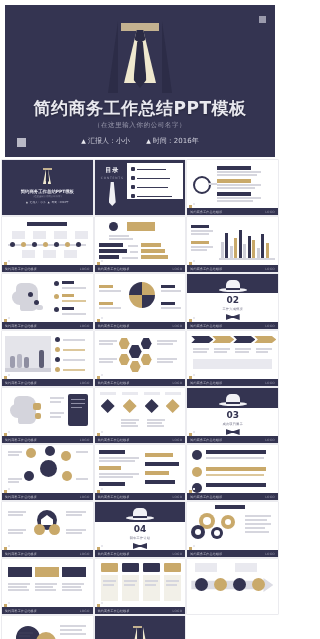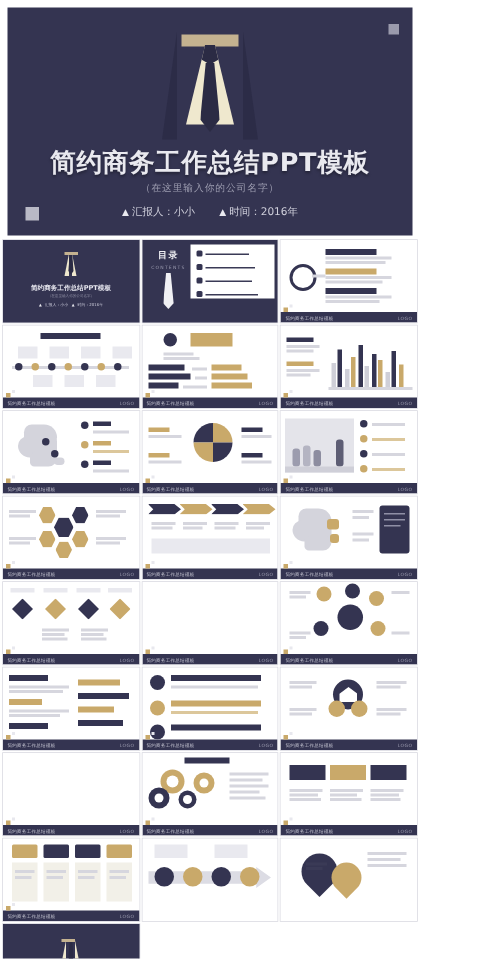--- a/index.html
+++ b/index.html
@@ -344,20 +344,41 @@
         <div class="ln" style="left:66px;top:33px;width:20px"></div>
       </div>
       <div class="bar">
         <span class="bar-tick"></span>
           <span class="bar-tick2"></span>
         <span class="bl">简约商务工作总结模板</span>
           <span class="br">LOGO</span>
       </div>
     </div>
 
+    <div class="slide">
+      <div class="s-body">
+        <div style="position:absolute;left:0;right:0;top:0;height:19px;background:#343451"></div>
+        <div style="position:absolute;left:0;right:0;top:4px">
+          <div class="hat">
+              <div class="brim"></div>
+              <div class="crown"></div>
+              <div class="band"></div>
+            </div>
+        </div>
+        <div class="num" style="position:absolute;left:0;right:0;top:22px">02</div>
+        <div class="capt" style="position:absolute;left:0;right:0;top:31px">工作完成情况</div>
+        <div class="bowtie" style="position:absolute;left:0;right:0;top:37px"></div>
+      </div>
+      <div class="bar">
+        <span class="bar-tick"></span>
+          <span class="bar-tick2"></span>
+        <span class="bl">简约商务工作总结模板</span>
+          <span class="br">LOGO</span>
+      </div>
+    </div>
 
     <div class="slide">
       <div class="s-body">
         <div class="photo" style="left:3px;top:5px;width:46px;height:36px">
           <div style="position:absolute;left:5px;bottom:4px;width:5px;height:12px;background:#9c9cae;border-radius:2px"></div>
           <div style="position:absolute;left:12px;bottom:4px;width:5px;height:14px;background:#b4b4c2;border-radius:2px"></div>
           <div style="position:absolute;left:19px;bottom:4px;width:5px;height:11px;background:#8d8da0;border-radius:2px"></div>
           <div style="position:absolute;right:7px;bottom:4px;width:5px;height:18px;background:#5d5d74;border-radius:2px"></div>
           <div style="position:absolute;left:0;bottom:0;width:100%;height:4px;background:#cfcfd8"></div>
         </div>
@@ -472,20 +493,33 @@
       </div>
       <div class="bar">
         <span class="bar-tick"></span>
           <span class="bar-tick2"></span>
         <span class="bl">简约商务工作总结模板</span>
           <span class="br">LOGO</span>
       </div>
     </div>
 
     <div class="slide">
+      <div class="s-body">
+        <div style="position:absolute;left:0;right:0;top:0;height:20px;background:#343451"></div>
+        <div style="position:absolute;left:0;right:0;top:4px">
+          <div class="hat">
+              <div class="brim"></div>
+              <div class="crown"></div>
+              <div class="band"></div>
+            </div>
+        </div>
+        <div class="num" style="position:absolute;left:0;right:0;top:23px">03</div>
+        <div class="capt" style="position:absolute;left:0;right:0;top:32px">成功项目展示</div>
+        <div class="bowtie" style="position:absolute;left:0;right:0;top:38px"></div>
+      </div>
       <div class="bar">
         <span class="bar-tick"></span>
           <span class="bar-tick2"></span>
         <span class="bl">简约商务工作总结模板</span>
           <span class="br">LOGO</span>
       </div>
     </div>
 
     <div class="slide">
       <div class="s-body">
@@ -571,20 +605,33 @@
       </div>
       <div class="bar">
         <span class="bar-tick"></span>
           <span class="bar-tick2"></span>
         <span class="bl">简约商务工作总结模板</span>
           <span class="br">LOGO</span>
       </div>
     </div>
 
     <div class="slide">
+      <div class="s-body">
+        <div style="position:absolute;left:0;right:0;top:0;height:20px;background:#343451"></div>
+        <div style="position:absolute;left:0;right:0;top:4px">
+          <div class="hat">
+              <div class="brim"></div>
+              <div class="crown"></div>
+              <div class="band"></div>
+            </div>
+        </div>
+        <div class="num" style="position:absolute;left:0;right:0;top:23px">04</div>
+        <div class="capt" style="position:absolute;left:0;right:0;top:32px">明年工作计划</div>
+        <div class="bowtie" style="position:absolute;left:0;right:0;top:38px"></div>
+      </div>
       <div class="bar">
         <span class="bar-tick"></span>
           <span class="bar-tick2"></span>
         <span class="bl">简约商务工作总结模板</span>
           <span class="br">LOGO</span>
       </div>
     </div>
 
     <div class="slide">
       <div class="s-body">

